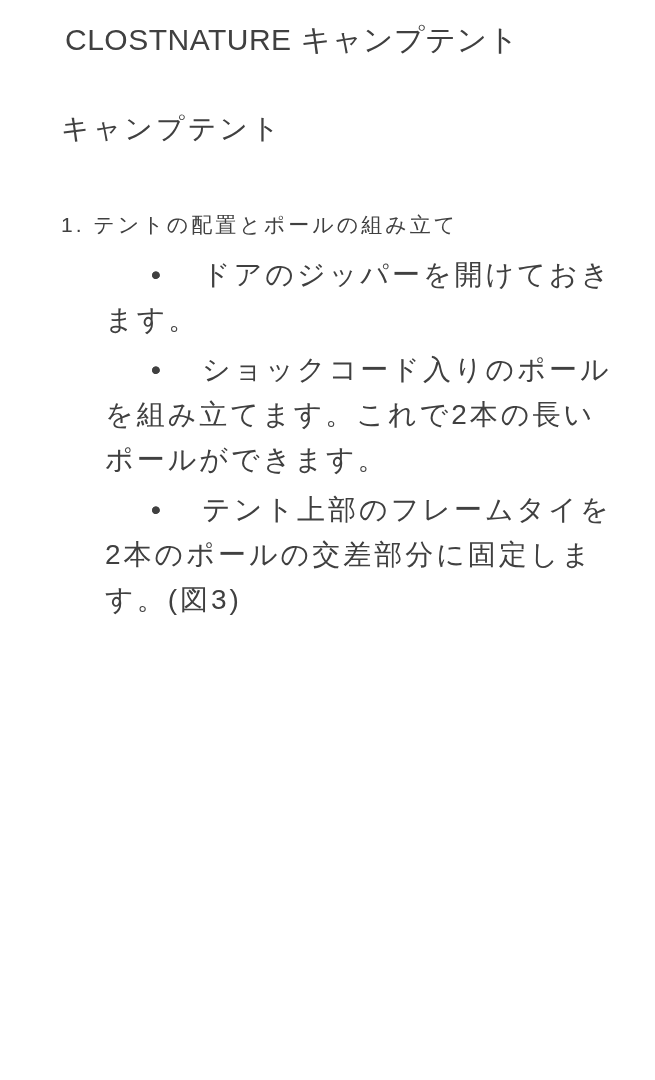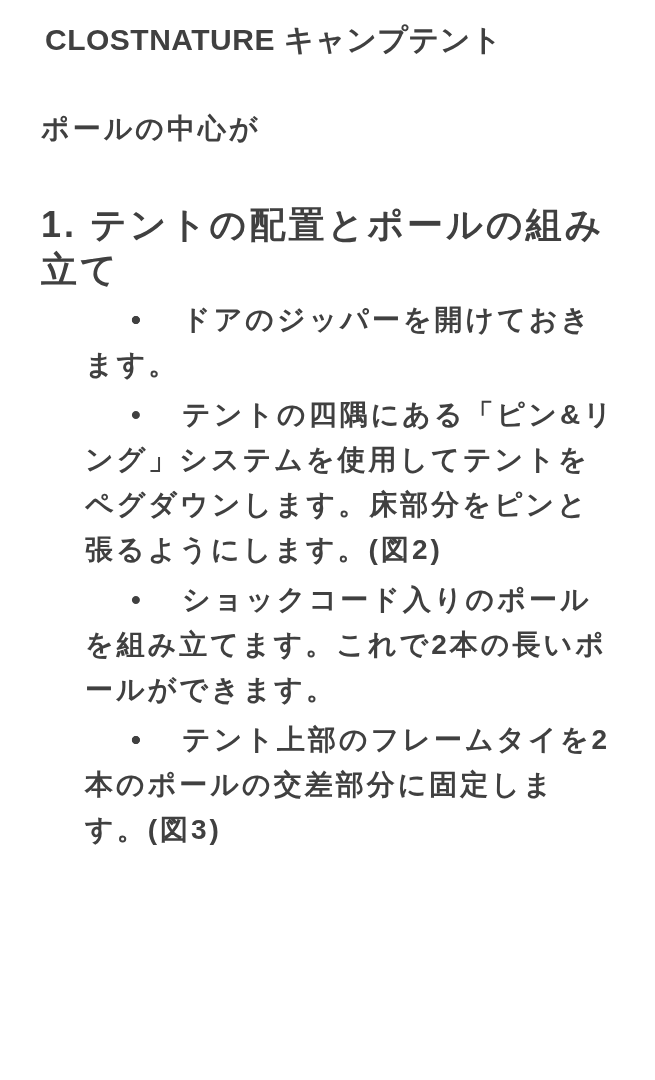--- a/index.html
+++ b/index.html
@@ -7,40 +7,40 @@
     padding: 0;
     background: #ffffff;
   }
   .page {
     position: relative;
     width: 655px;
     height: 1080px;
     overflow: hidden;
     background: #ffffff;
     box-sizing: border-box;
-    padding: 0 38px 0 41px;
+    padding: 0 38px 0 61px;
     font-family: "Liberation Sans", "DejaVu Sans", sans-serif;
-    font-weight: bold;
+    font-weight: normal;
     color: #404040;
   }
   .title {
     margin: 17px 0 0 4px;
     font-size: 30px;
     line-height: 46px;
     letter-spacing: 0.5px;
   }
   .subtitle {
     margin: 43px 0 0 0;
     font-size: 28px;
     line-height: 46px;
     letter-spacing: 3px;
   }
   .section-heading {
     margin: 50px 0 0 0;
-    font-size: 36px;
+    font-size: 21px;
     line-height: 45px;
     letter-spacing: 3px;
   }
   .instruction-list {
     margin: 0;
     padding: 0;
   }
   .item {
     position: relative;
     margin: 5px 0 0 0;
@@ -58,25 +58,25 @@
     text-indent: 0;
     letter-spacing: 0;
   }
 </style>
 </head>
 <body>
 
 <div class="page">
   <p class="title">CLOSTNATURE キャンプテント</p>
 
-  <p class="subtitle">ポールの中心が</p>
+  <p class="subtitle">キャンプテント</p>
 
   <p class="section-heading">1. テントの配置とポールの組み立て</p>
 
   <div class="instruction-list">
       <p class="item"><span class="bullet">•</span></p>
       <p class="item"><span class="bullet">•</span><span>ドアのジッパーを開けておきます。</span></p>
-      <p class="item"><span class="bullet">•</span><span>テントの四隅にある「ピン&amp;リング」システムを使用してテントをペグダウンします。床部分をピンと張るようにします。(図2)</span></p>
+      <p class="item"><span class="bullet">•</span></p>
       <p class="item"><span class="bullet">•</span><span>ショックコード入りのポールを組み立てます。これで2本の長いポールができます。</span></p>
       <p class="item"><span class="bullet">•</span></p>
       <p class="item"><span class="bullet">•</span><span>テント上部のフレームタイを2本のポールの交差部分に固定します。(図3)</span></p>
     </div>
 </div>
 
 </body></html>

